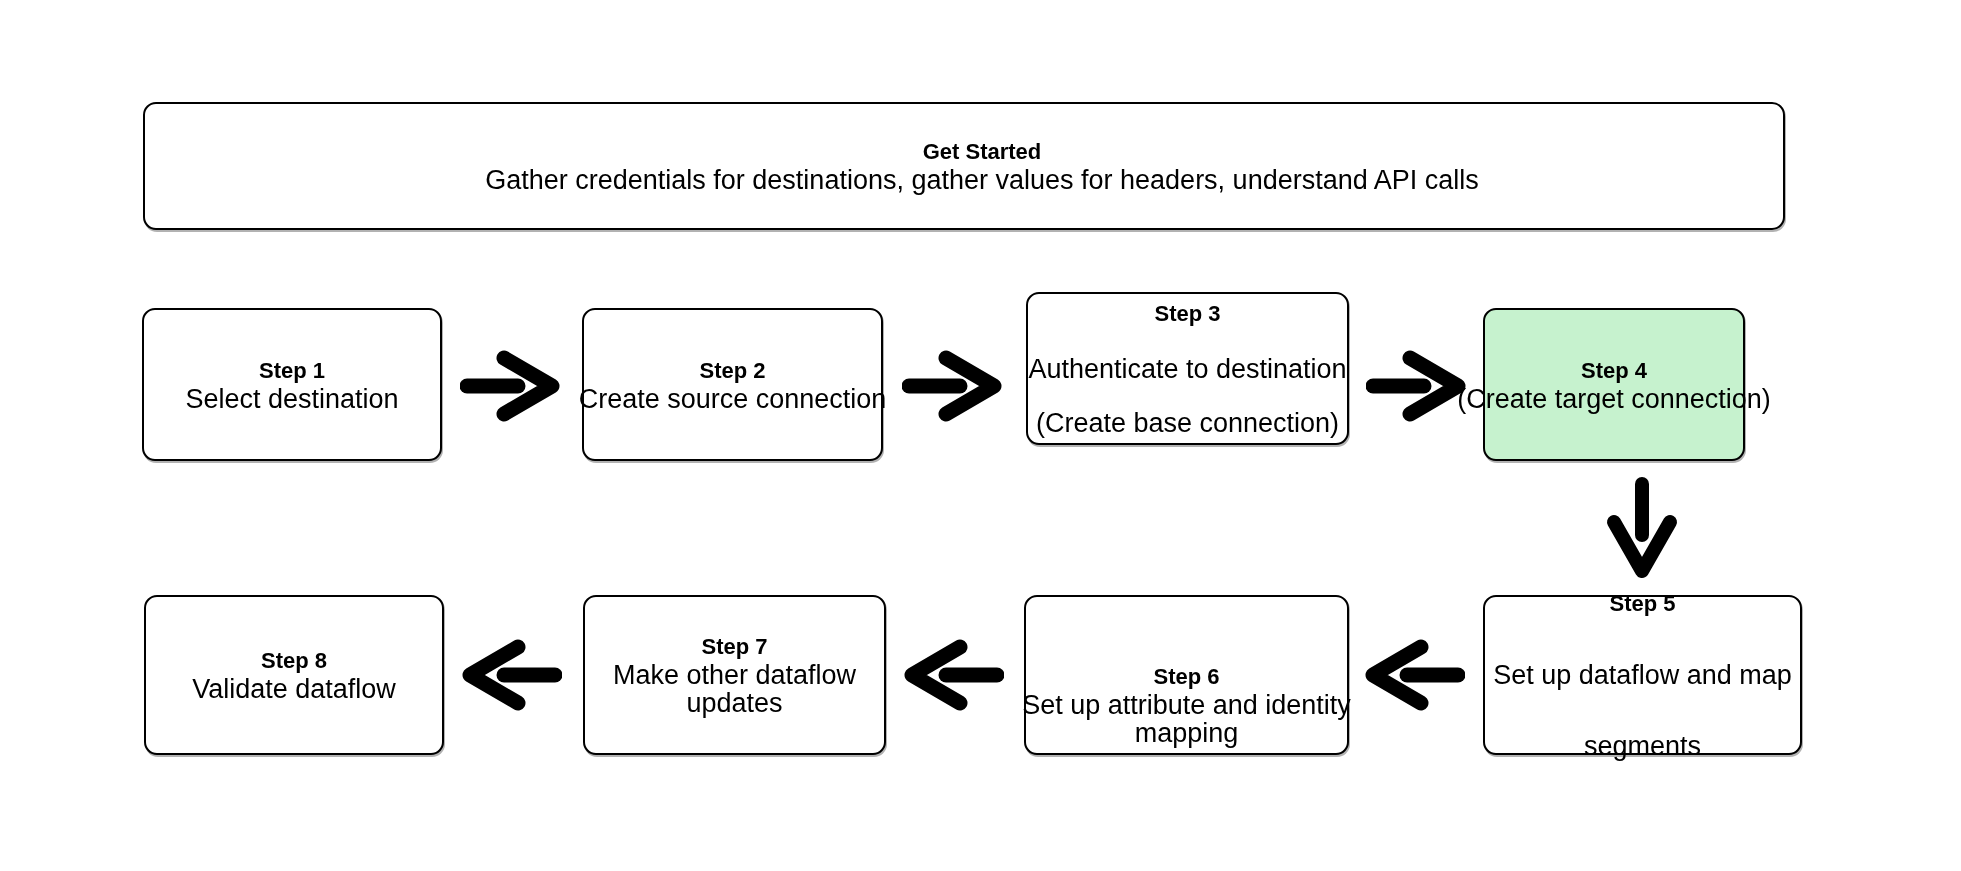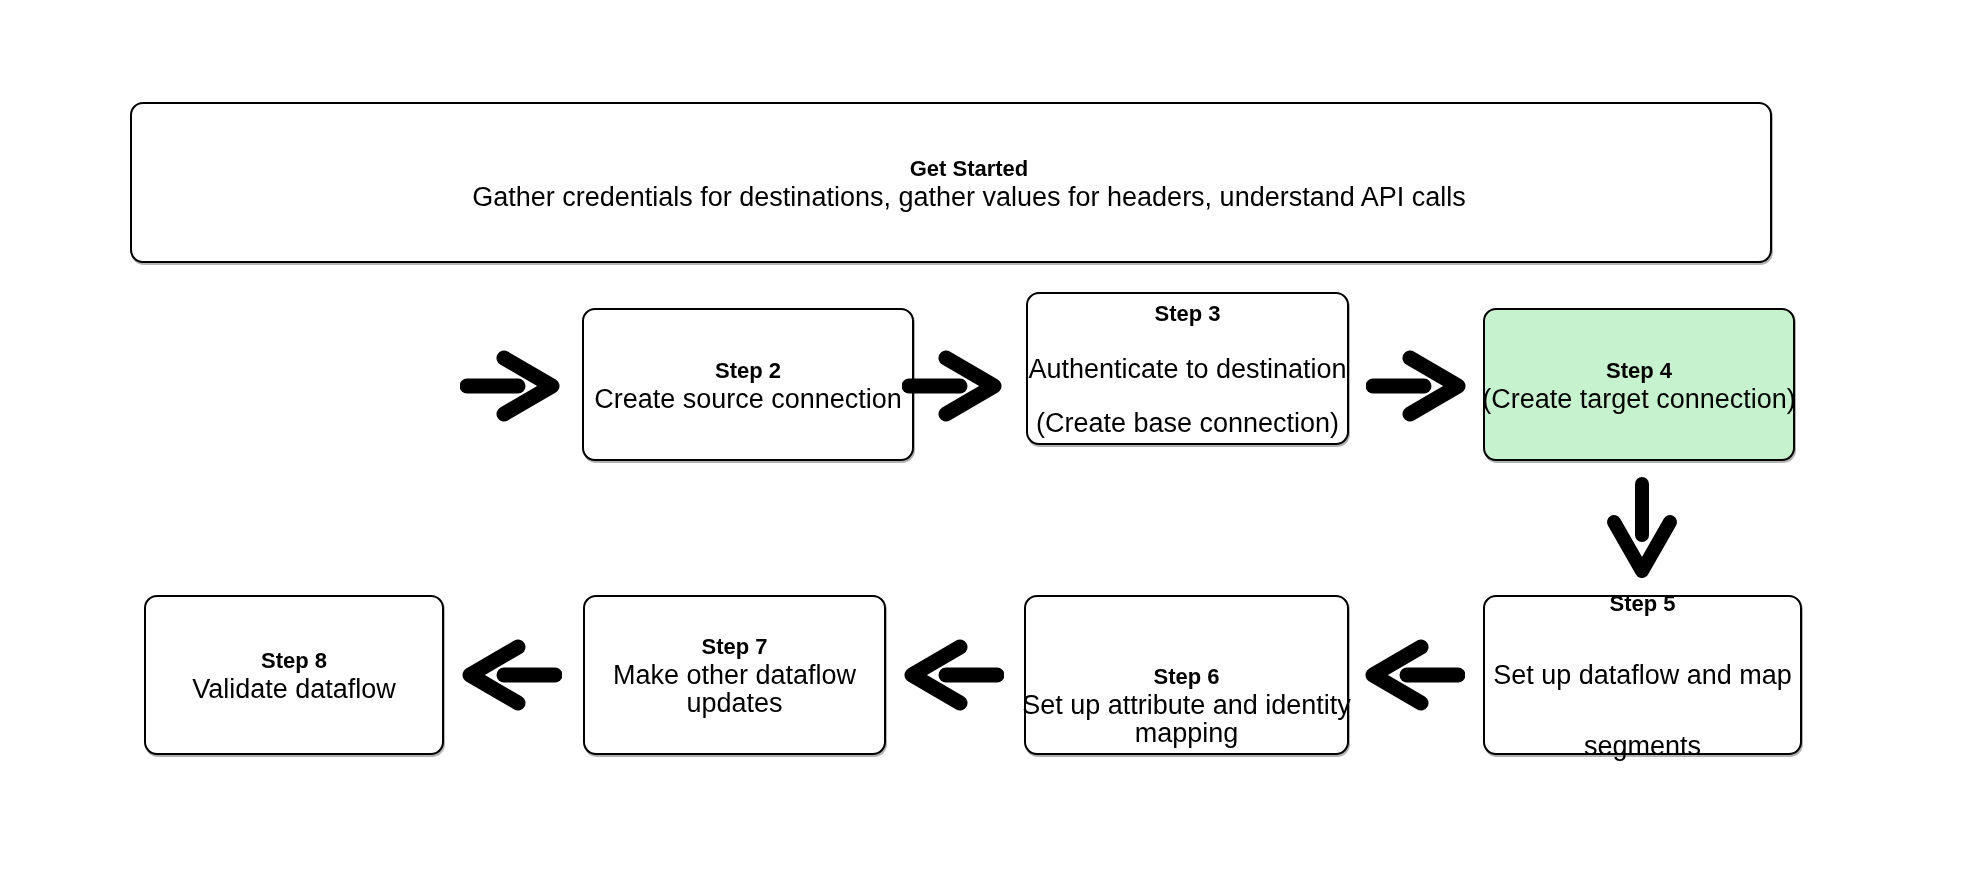--- a/index.html
+++ b/index.html
@@ -55,39 +55,44 @@
     stroke-linecap: round;
     stroke-linejoin: round;
   }
   .arrow.down path { stroke-width: 14; }
 </style>
 </head>
 <body>
 
 <div class="canvas">
 
-  <div class="box header-box" style="left:130px; top:102px; width:1642px; height:161px;padding-left:46px;">
+  <div class="box header-box" style="left:143px; top:102px; width:1642px; height:128px;padding-left:46px;">
     <div class="box-title">Get Started</div>
     <div class="box-text">Gather credentials for destinations, gather values for headers, understand API calls</div>
   </div>
 
+  <div class="box step-box" style="left:142px; top:308px; width:300px; height:153px;">
+    <div class="box-title">Step 1</div>
+    <div class="step-line">Select destination</div>
 
-  <div class="box step-box" style="left:582px; top:308px; width:332px; height:153px;">
+  </div>
+
+  <div class="box step-box" style="left:582px; top:308px; width:301px; height:153px;">
     <div class="box-title">Step 2</div>
     <div class="step-line">Create source connection</div>
 
   </div>
 
   <div class="box step-box" style="left:1026px; top:292px; width:323px; height:153px;justify-content:space-between;">
     <div class="box-title">Step 3</div>
     <div class="step-line">Authenticate to destination</div>
     <div class="step-line">(Create base connection)</div>
   </div>
 
-  <div class="box step-box" style="left: 1483px; top: 308px; width: 312px; height: 153px; background: rgb(198, 242, 206);">
+  <div class="box step-box" style="left: 1483px; top: 308px; width: 262px; height: 153px; background: rgb(198, 242, 206);">
     <div class="box-title">Step 4</div>
     <div class="step-line">(Create target connection)</div>
   </div>
 
   <div class="box step-box" style="left:1483px; top:595px; width:319px; height:160px;gap:43px;">
     <div class="box-title">Step 5</div>
     <div class="step-line">Set up dataflow and map</div>
     <div class="step-line">segments</div>
   </div>
 

